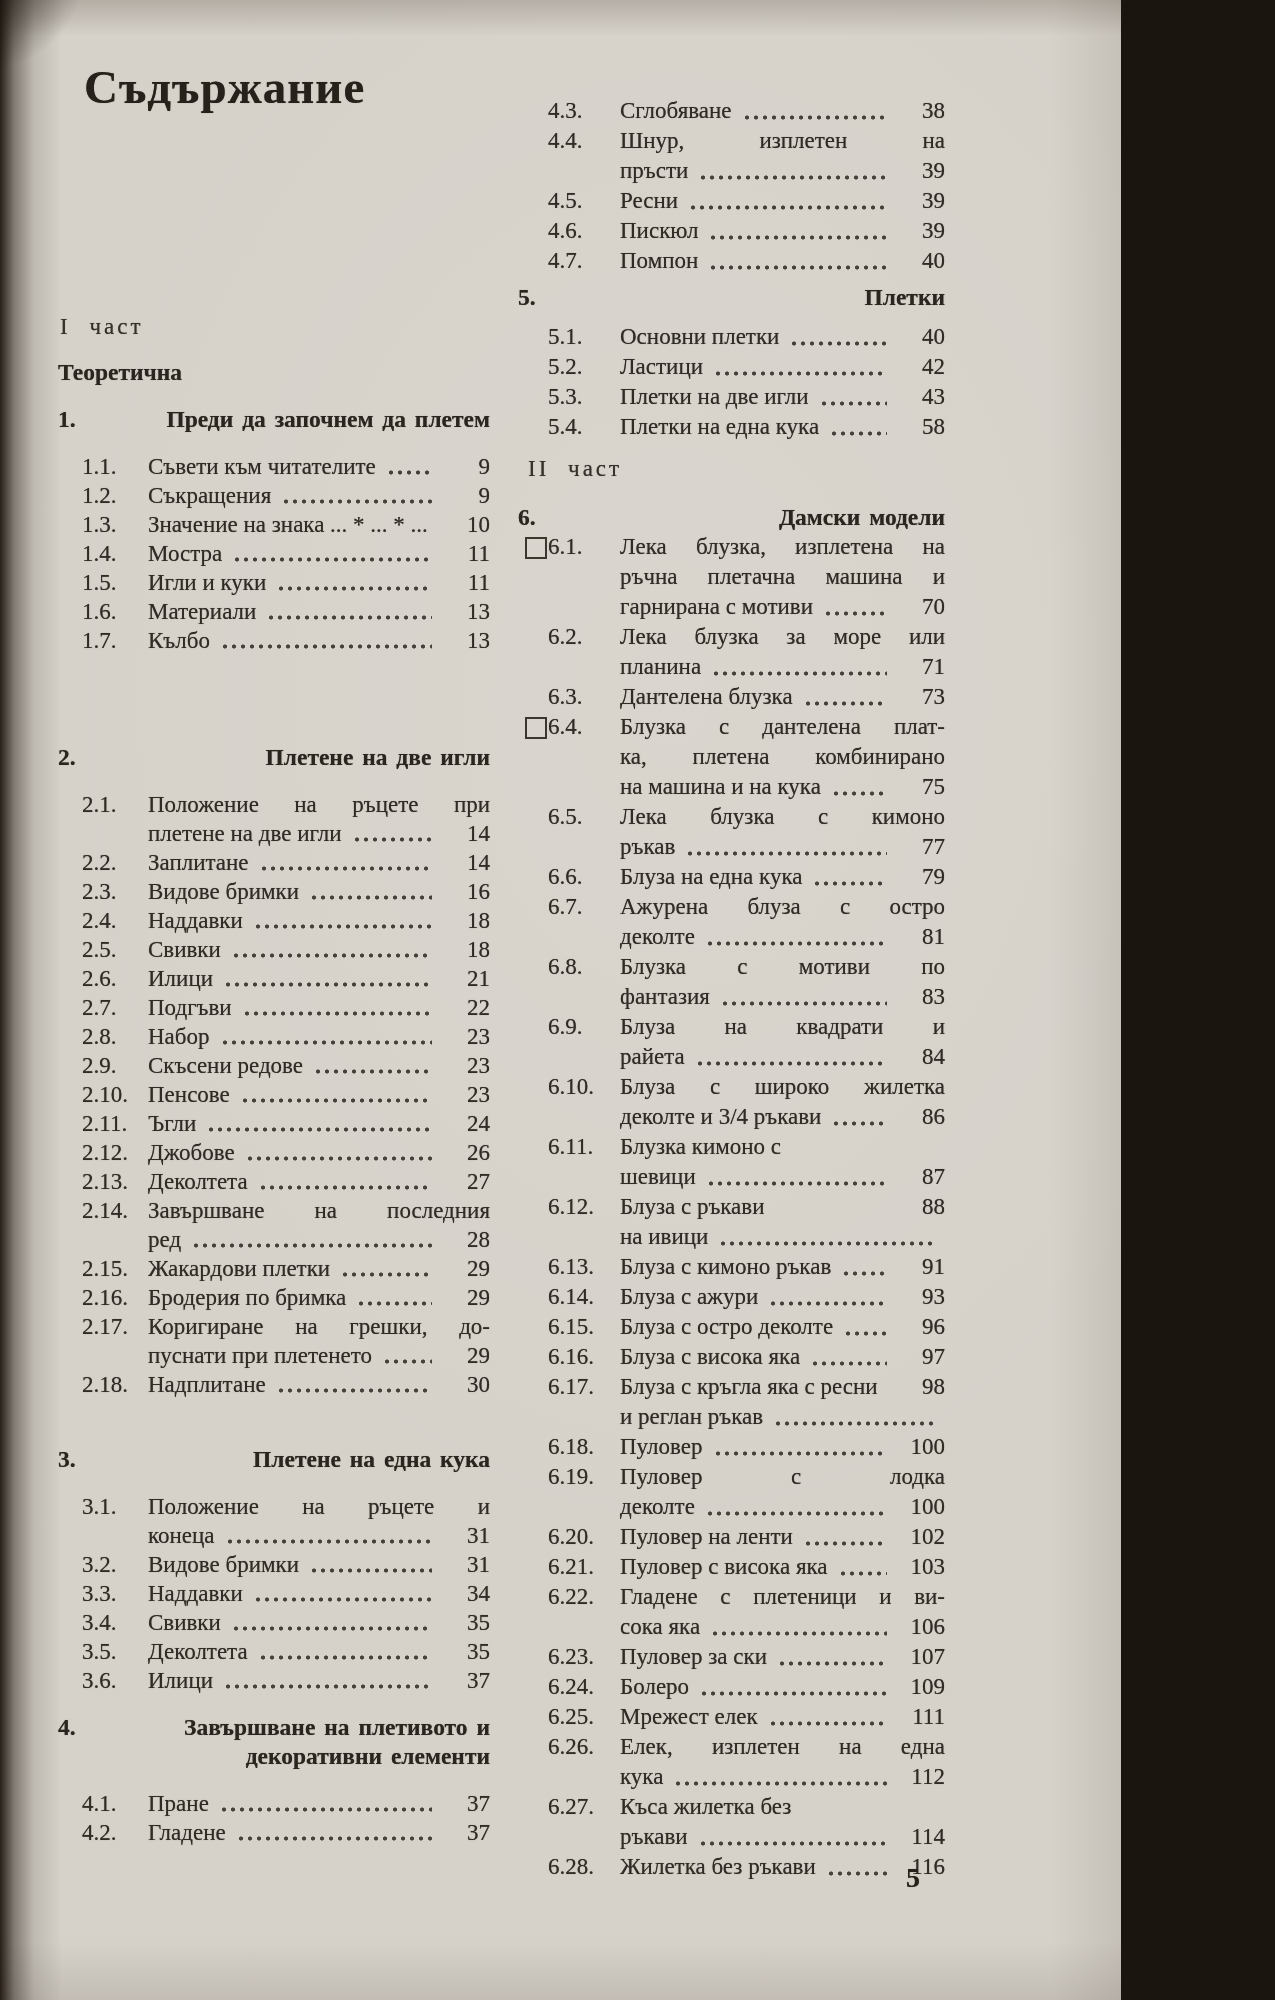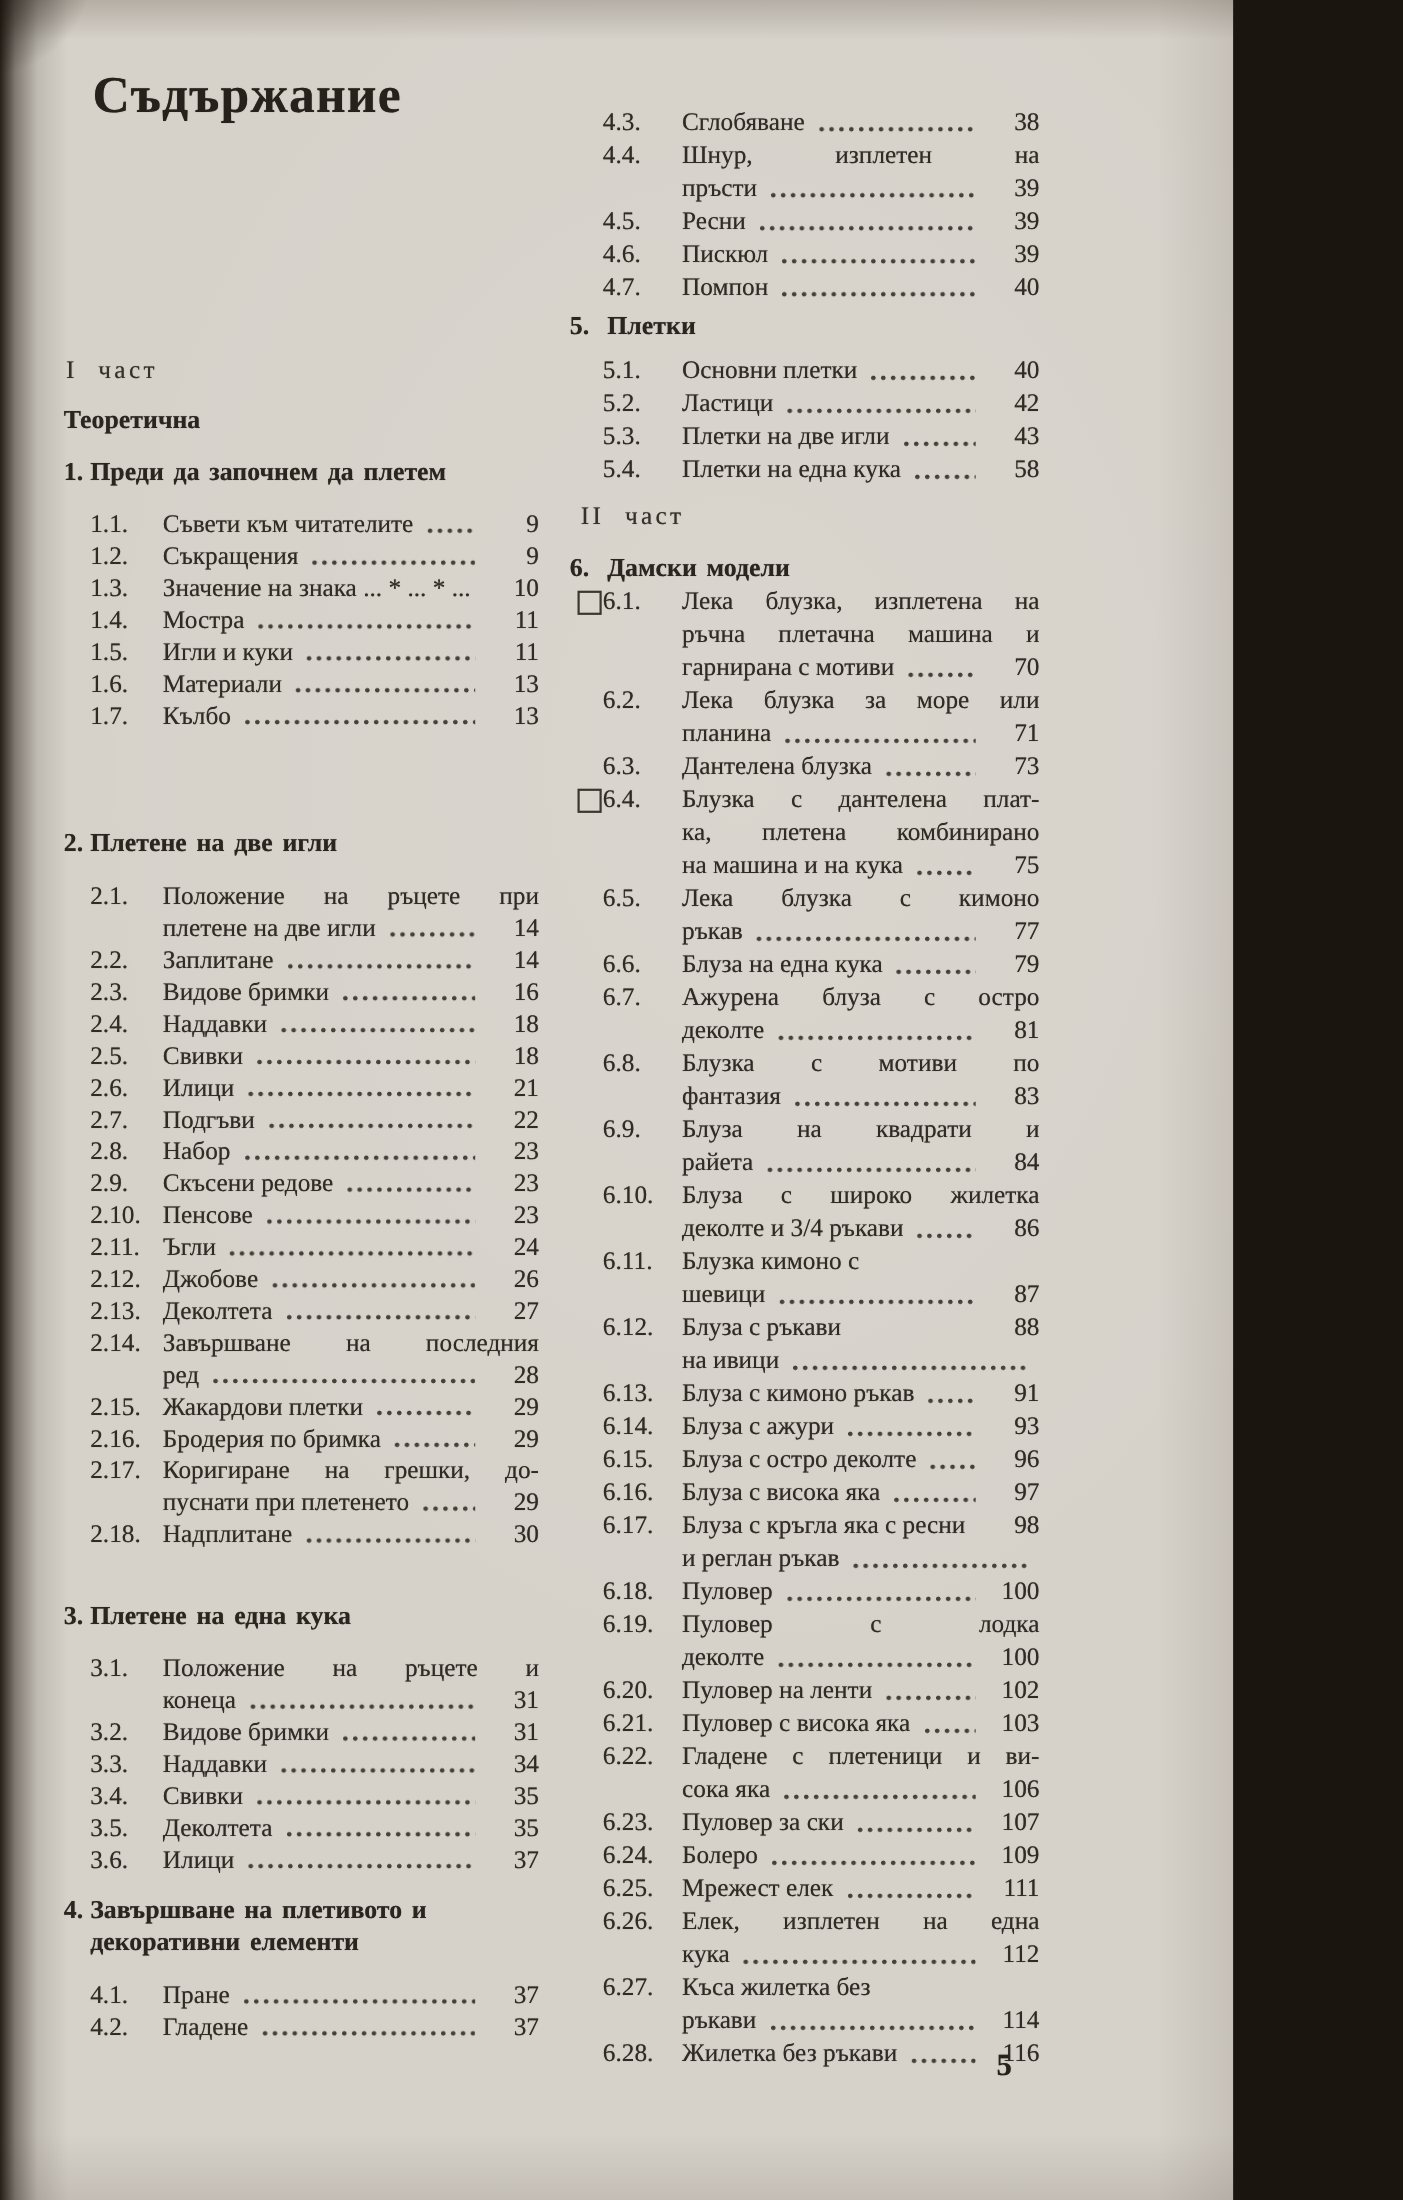--- a/index.html
+++ b/index.html
@@ -12,31 +12,31 @@
       linear-gradient(to bottom, rgba(45,33,22,0.20) 0, rgba(45,33,22,0) 36px),
       linear-gradient(to right, rgba(24,16,9,0.92) 0, rgba(24,16,9,0.45) 14px, rgba(24,16,9,0.12) 34px, rgba(24,16,9,0) 62px),
       radial-gradient(90% 70% at 60% 35%, rgba(255,255,255,0.09), rgba(0,0,0,0) 65%),
       linear-gradient(to left, rgba(55,45,35,0.10), rgba(0,0,0,0) 70px),
       linear-gradient(to top, rgba(55,45,35,0.12), rgba(0,0,0,0) 60px),
       #d6d1c9;
     text-shadow:0 0 0.7px rgba(47,43,37,0.65);
   }
   .page-title{position:absolute;left:84px;top:60px;margin:0;font-size:47px;font-weight:700;letter-spacing:1px;color:#26221b;}
   .col{position:absolute;}
-  .col-left{left:58px;top:322px;width:432px;}
+  .col-left{left:58px;top:312px;width:432px;}
   .col-right{left:518px;top:96px;width:427px;}
   h2,h3,h4{margin:0;font-size:23.5px;font-weight:700;color:#2a261f;}
   h3.part{font-weight:400;letter-spacing:3px;word-spacing:10px;font-size:23px;color:#35312a;}
   .col-left h3.part{margin-left:2px;}
   .col-right h3.part{margin-left:10px;margin-top:12px;}
   h4.subtitle{margin-top:17px;}
   h2.section{display:flex;margin-top:18px;word-spacing:3px;}
   h2.section .num{width:24px;flex:none;}
   .col-right h2.section .num{width:34px;}
-  h2.section .stitle{flex:1;}
+  h2.section .stitle{flex:1;text-align:right;}
   .col-left h2.section:nth-of-type(2){margin-top:88px;}
   .col-left h2.section:nth-of-type(3){margin-top:46px;}
   .col-left h2.section:nth-of-type(4){margin-top:18px;}
   .col-left h2.section + .entry{margin-top:18px;}
   .col-right h2.section:nth-of-type(1){margin-top:6px;}
   .col-right h2.section + .entry{margin-top:10px;justify-content:flex-end;}
   .col-right h2.section:nth-of-type(2) + .entry{margin-top:0;}
   .col-left{line-height:29px;font-size:23px;}
   .col-right{line-height:30px;font-size:23px;}
   .col-left h2,.col-left h3,.col-left h4{line-height:29px;}

